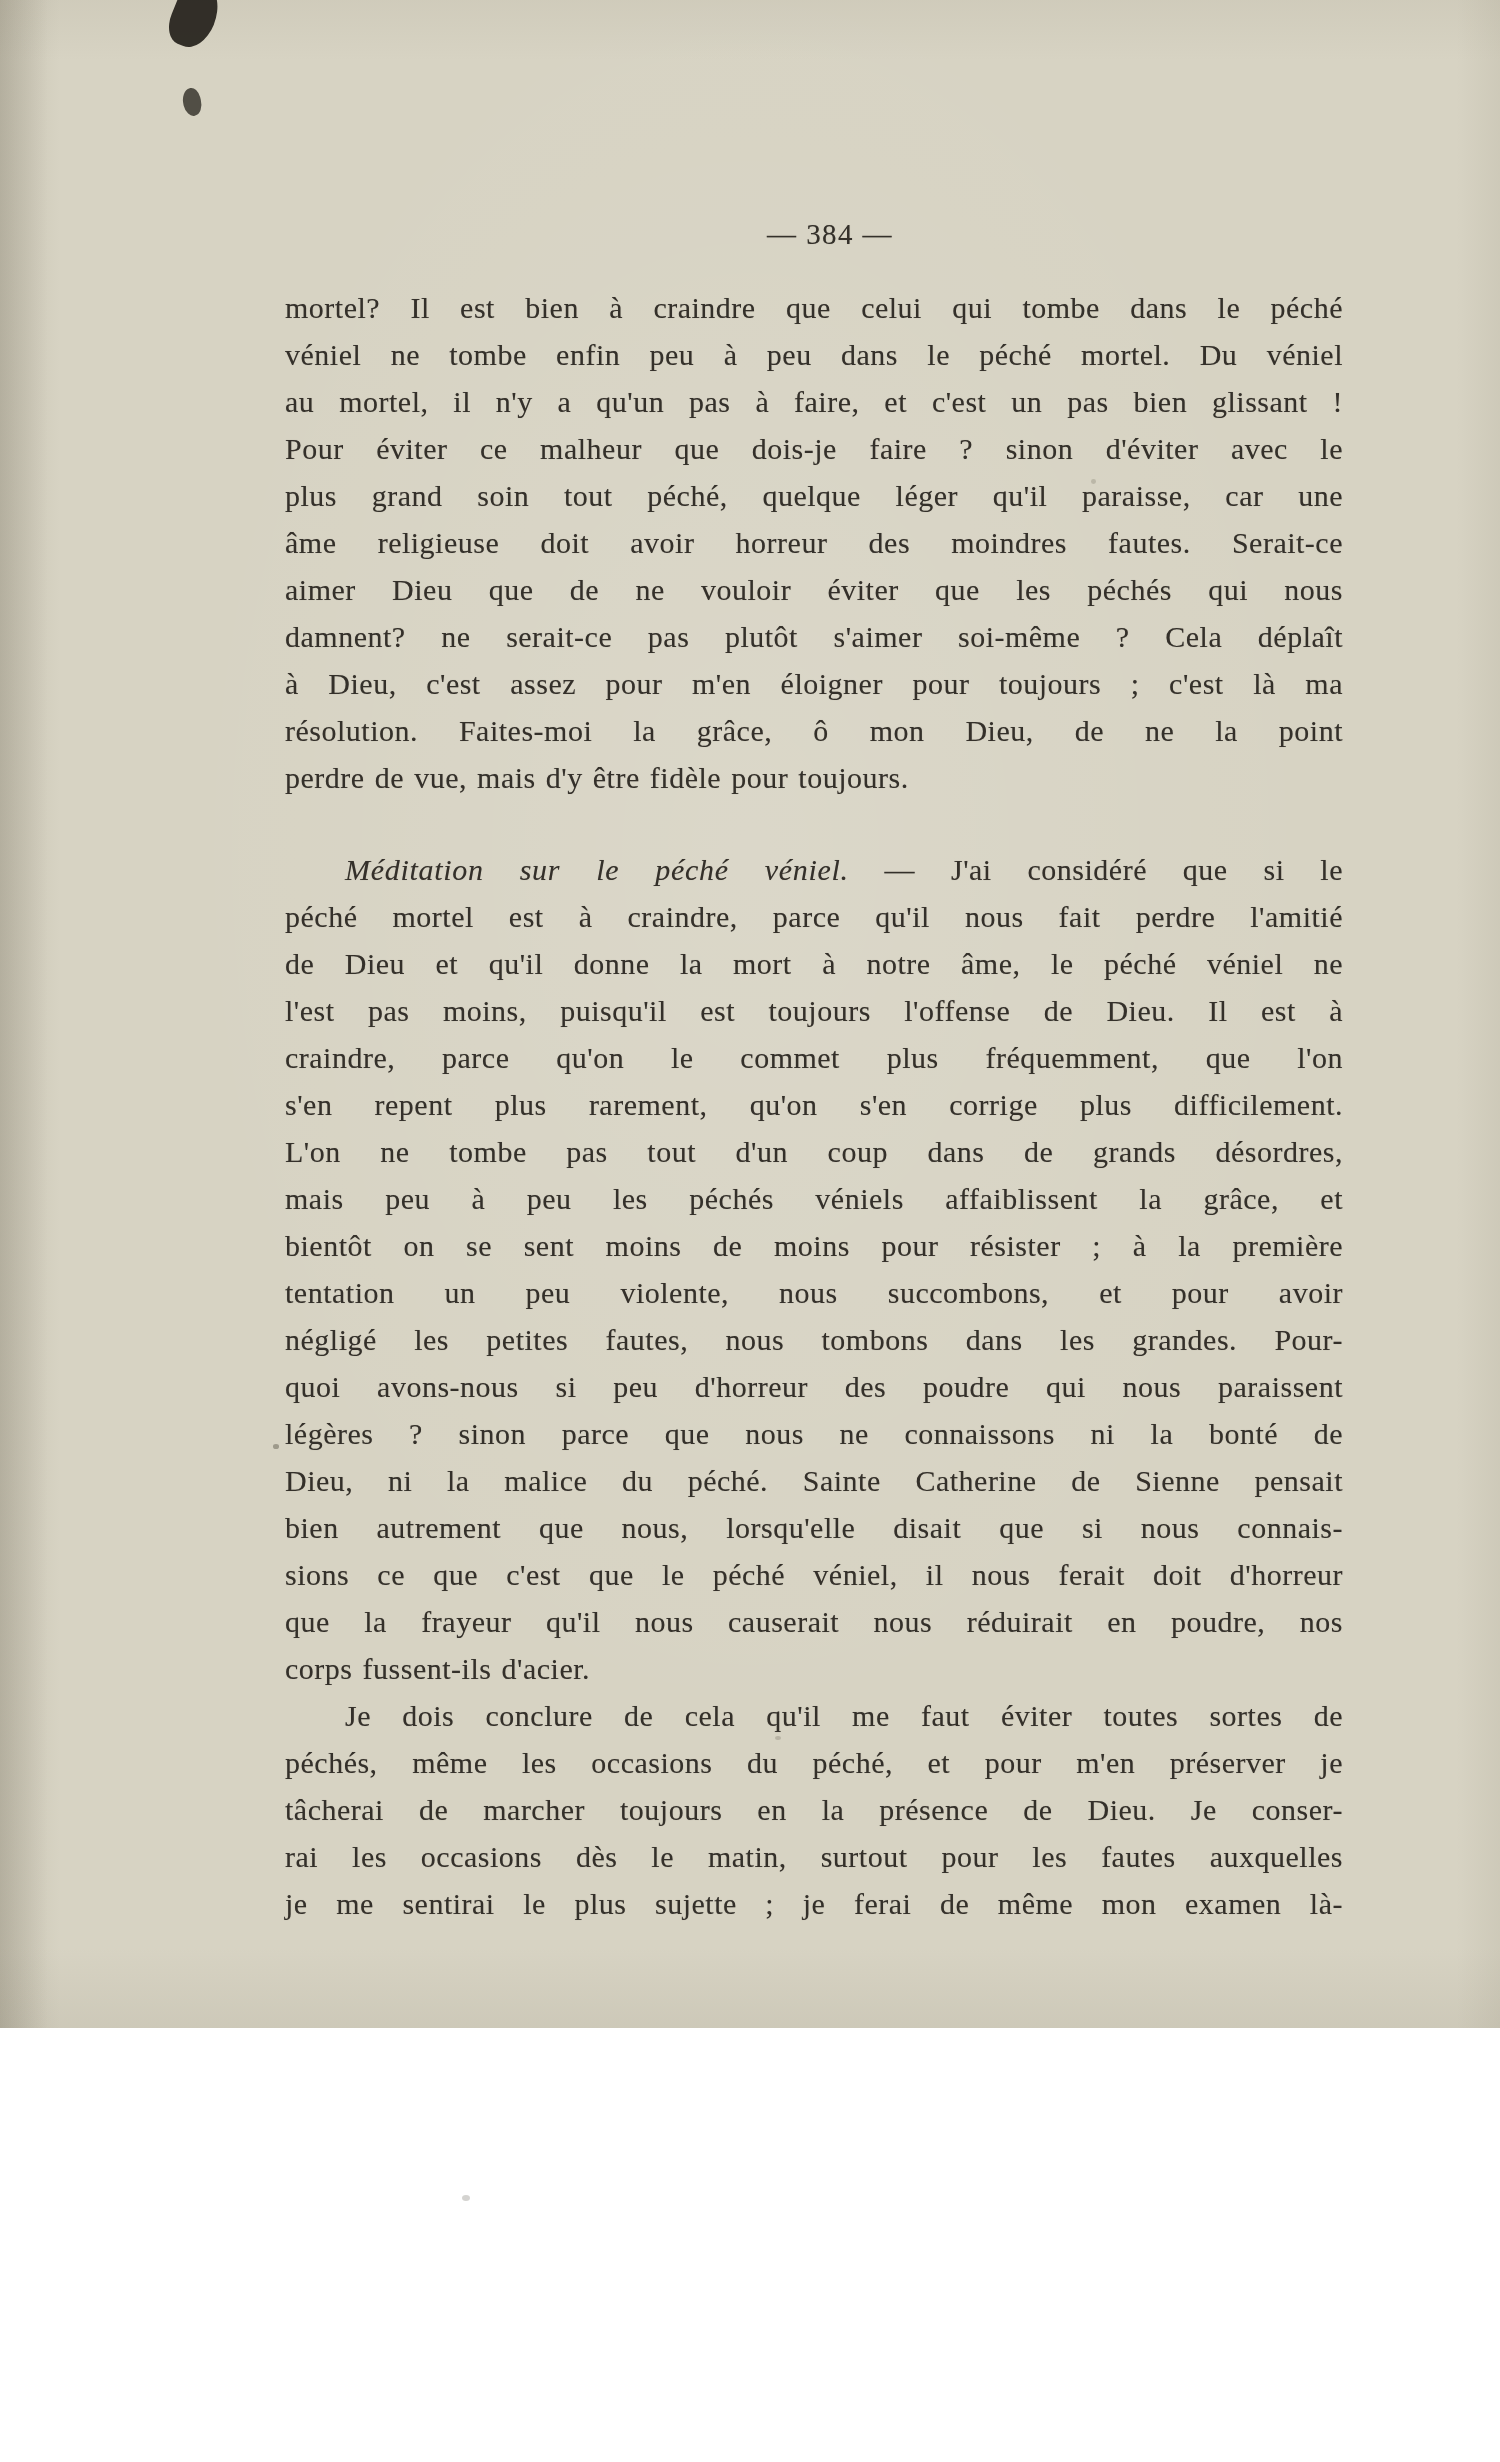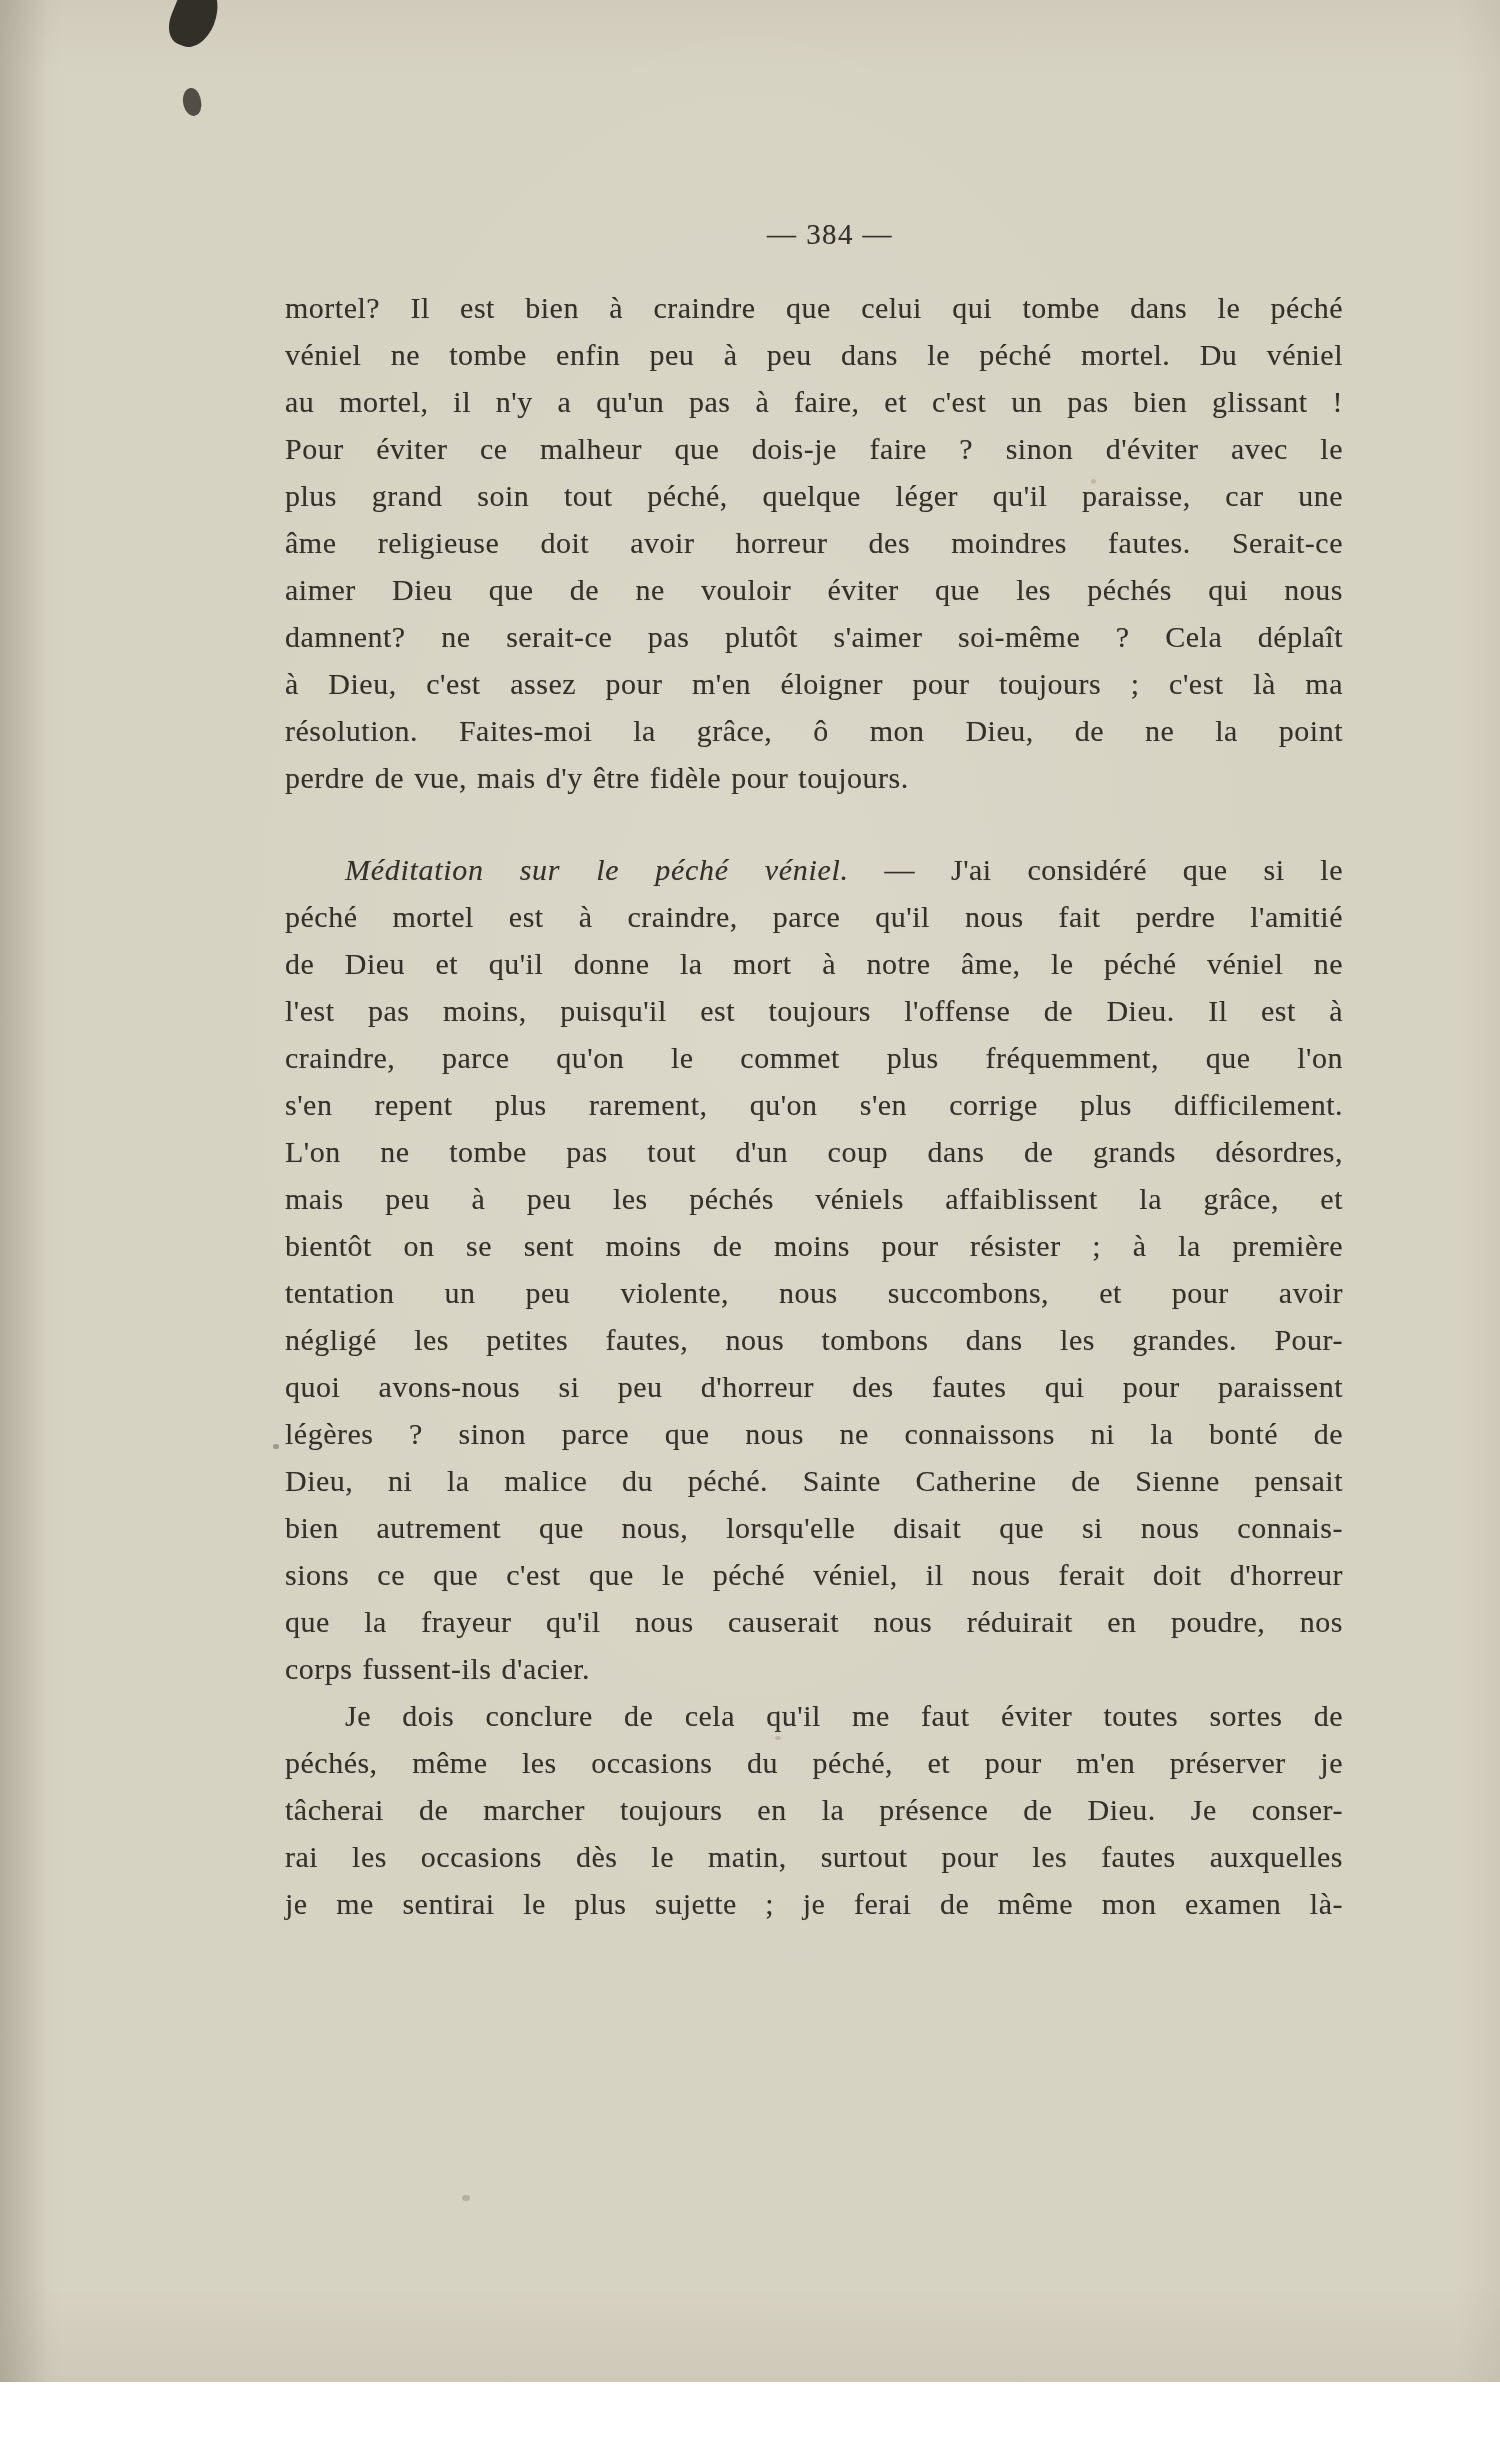--- a/index.html
+++ b/index.html
@@ -9,21 +9,21 @@
   }
   body {
     width: 1501px;
     height: 2462px;
     overflow: hidden;
     font-family: "Liberation Serif", "DejaVu Serif", serif;
   }
   .page {
     position: relative;
     width: 1501px;
-    height: 2382px;
+    height: 2028px;
     background:
       radial-gradient(ellipse at 50% 42%, rgba(255,255,255,0.10) 0%, rgba(255,255,255,0) 55%),
       linear-gradient(to right, rgba(120,112,92,0.16) 0%, rgba(120,112,92,0) 4%),
       linear-gradient(to left, rgba(120,112,92,0.10) 0%, rgba(120,112,92,0) 3%),
       linear-gradient(to bottom, rgba(120,112,92,0.08) 0%, rgba(120,112,92,0) 3%, rgba(120,112,92,0) 96%, rgba(120,112,92,0.10) 100%),
       #d7d3c3;
     color: #34302a;
   }
   .folio {
     position: absolute;
@@ -140,21 +140,21 @@
       <div class="line">péché mortel est à craindre, parce qu'il nous fait perdre l'amitié</div>
       <div class="line">de Dieu et qu'il donne la mort à notre âme, le péché véniel ne</div>
       <div class="line">l'est pas moins, puisqu'il est toujours l'offense de Dieu. Il est à</div>
       <div class="line">craindre, parce qu'on le commet plus fréquemment, que l'on</div>
       <div class="line">s'en repent plus rarement, qu'on s'en corrige plus difficilement.</div>
       <div class="line">L'on ne tombe pas tout d'un coup dans de grands désordres,</div>
       <div class="line">mais peu à peu les péchés véniels affaiblissent la grâce, et</div>
       <div class="line">bientôt on se sent moins de moins pour résister ; à la première</div>
       <div class="line">tentation un peu violente, nous succombons, et pour avoir</div>
       <div class="line">négligé les petites fautes, nous tombons dans les grandes. Pour-</div>
-      <div class="line">quoi avons-nous si peu d'horreur des fautes qui pour paraissent</div>
+      <div class="line">quoi avons-nous si peu d'horreur des poudre qui nous paraissent</div>
       <div class="line">légères ? sinon parce que nous ne connaissons ni la bonté de</div>
       <div class="line">Dieu, ni la malice du péché. Sainte Catherine de Sienne pensait</div>
       <div class="line">bien autrement que nous, lorsqu'elle disait que si nous connais-</div>
       <div class="line">sions ce que c'est que le péché véniel, il nous ferait doit d'horreur</div>
       <div class="line">que la frayeur qu'il nous causerait nous réduirait en poudre, nos</div>
       <div class="line last">corps fussent-ils d'acier.</div>
     </div>
 
     <div class="paragraph">
       <div class="line indent">Je dois conclure de cela qu'il me faut éviter toutes sortes de</div>

